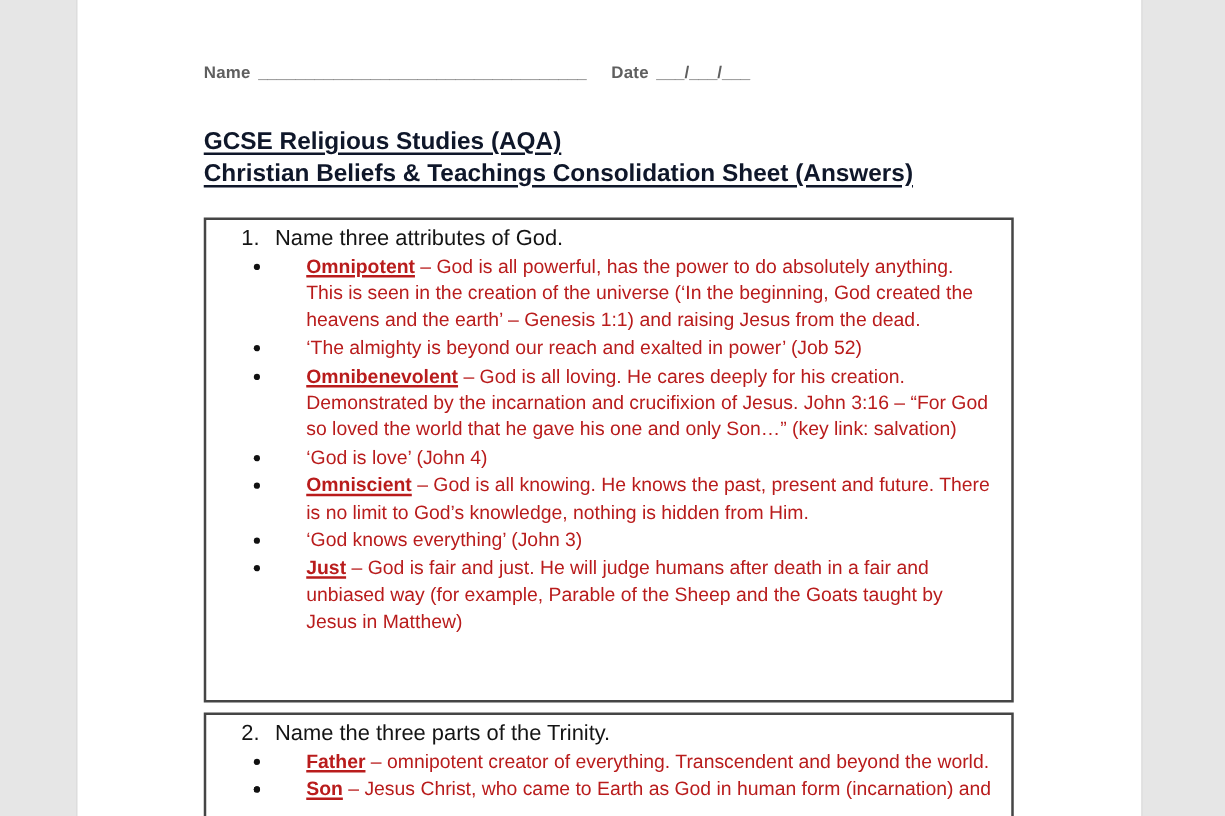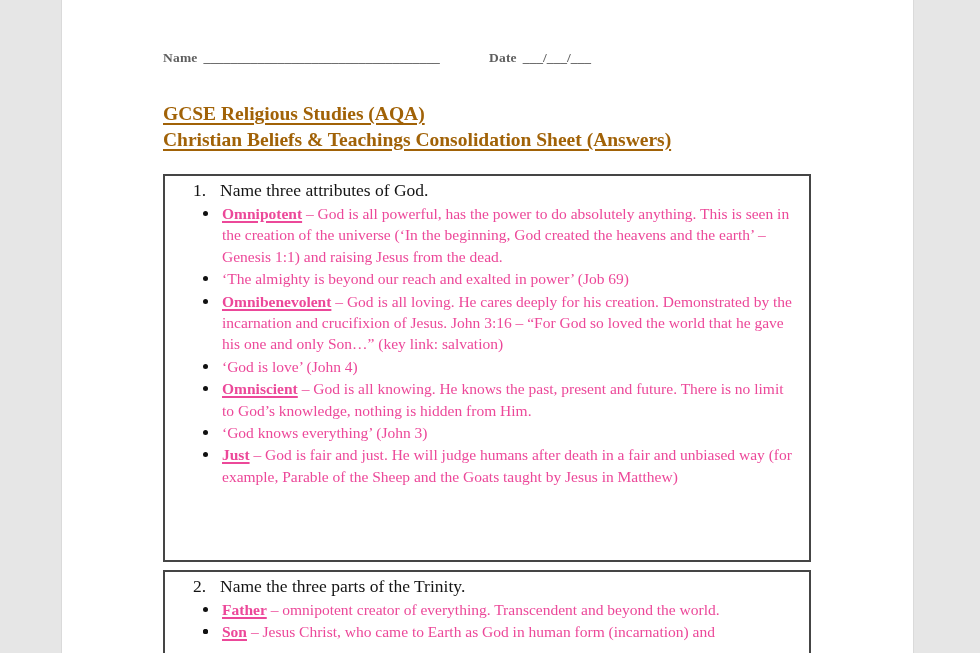--- a/index.html
+++ b/index.html
@@ -14,41 +14,40 @@
     width: 980px; height: 653px;
     background: #e6e6e6;
   }
   .page {
     position: absolute;
     left: 62px; top: 0;
     width: 851px; height: 653px;
     background: #ffffff;
     box-shadow: 0 0 0 1px rgba(0,0,0,0.05);
     overflow: hidden;
-    font-family: Liberation Serif, serif;
   }
   
   .name-row {
     position: absolute;
     top: 50px; left: 101px; right: 40px;
     font-size: 13.5px;
     font-weight: bold;
     color: #5f5f5f;
     letter-spacing: 0.2px;
     white-space: nowrap;
   }
   .name-block { position: absolute; left: 0; top: 0; }
   .date-block { position: absolute; left: 326px; top: 0; }
   .blank-line { font-weight: bold; letter-spacing: 0; }
   .label-gap { display: inline-block; width: 6px; }
   
   .titles {
     position: absolute;
     left: 101px; top: 101px;
-    color: #a16207;
+    color: #0f172a;
   }
   .title-line {
     font-size: 19.5px;
     font-weight: bold;
     line-height: 25.5px;
     text-decoration: underline;
     text-decoration-thickness: 2px;
     text-underline-offset: 3px;
   }
   
@@ -68,26 +67,26 @@
     line-height: 23px;
     color: #141414;
   }
   .q-number { width: 27px; flex: 0 0 27px; }
   .q-bullets {
     list-style: none;
     margin: 0; padding: 0;
   }
   .q-bullets li {
     position: relative;
-    padding-left: 57px;
+    padding-left: 80px;
     padding-right: 14px;
     font-size: 15.5px;
     line-height: 21.4px;
     margin-bottom: 1px;
-    color: #ec4899;
+    color: #b91c1c;
   }
   .bullet {
     position: absolute;
     left: 38px; top: 8px;
     width: 5px; height: 5px;
     border-radius: 50%;
     background: #111111;
   }
   .term {
     font-weight: bold;
@@ -116,21 +115,21 @@
       <div class="title-line">Christian Beliefs &amp; Teachings Consolidation Sheet (Answers)</div>
     </div>
 
     <div class="qbox qbox-1">
       <div class="q-header">
         <span class="q-number">1.</span>
         <span class="q-prompt">Name three attributes of God.</span>
       </div>
       <ul class="q-bullets">
           <li><span class="bullet"></span><span class="term">Omnipotent</span><span> – God is all powerful, has the power to do absolutely anything. This is seen in the creation of the universe (‘In the beginning, God created the heavens and the earth’ – Genesis 1:1) and raising Jesus from the dead.</span></li>
-          <li><span class="bullet"></span><span>‘The almighty is beyond our reach and exalted in power’ (Job 69)</span></li>
+          <li><span class="bullet"></span><span>‘The almighty is beyond our reach and exalted in power’ (Job 52)</span></li>
           <li><span class="bullet"></span><span class="term">Omnibenevolent</span><span> – God is all loving. He cares deeply for his creation. Demonstrated by the incarnation and crucifixion of Jesus. John 3:16 – “For God so loved the world that he gave his one and only Son…” (key link: salvation)</span></li>
           <li><span class="bullet"></span><span>‘God is love’ (John 4)</span></li>
           <li><span class="bullet"></span><span class="term">Omniscient</span><span> – God is all knowing. He knows the past, present and future. There is no limit to God’s knowledge, nothing is hidden from Him.</span></li>
           <li><span class="bullet"></span><span>‘God knows everything’ (John 3)</span></li>
           <li><span class="bullet"></span><span class="term">Just</span><span> – God is fair and just. He will judge humans after death in a fair and unbiased way (for example, Parable of the Sheep and the Goats taught by Jesus in Matthew)</span></li>
         </ul>
     </div>
 
     <div class="qbox qbox-2">
       <div class="q-header">

